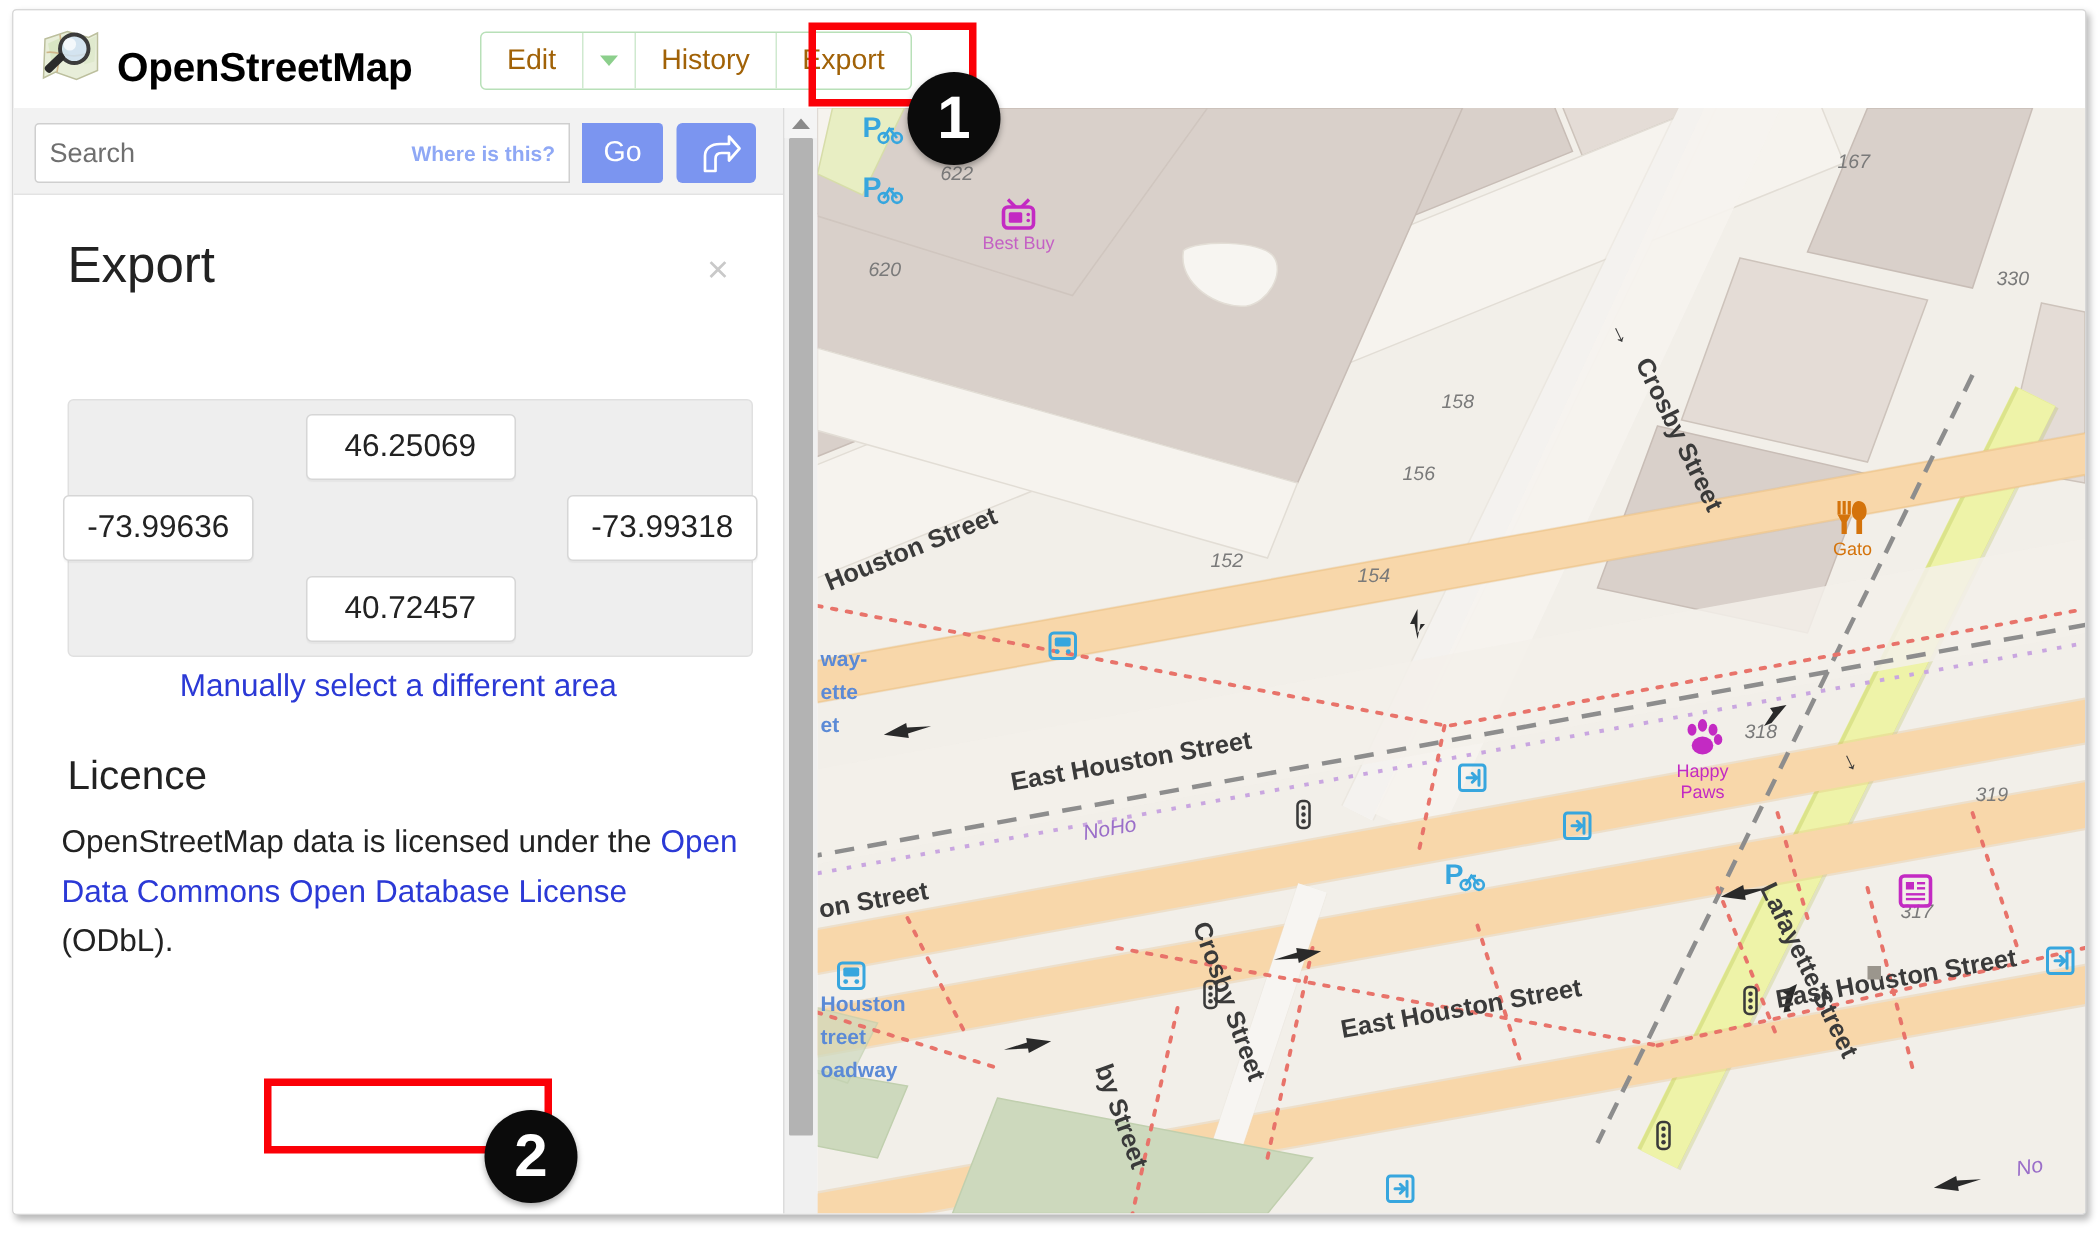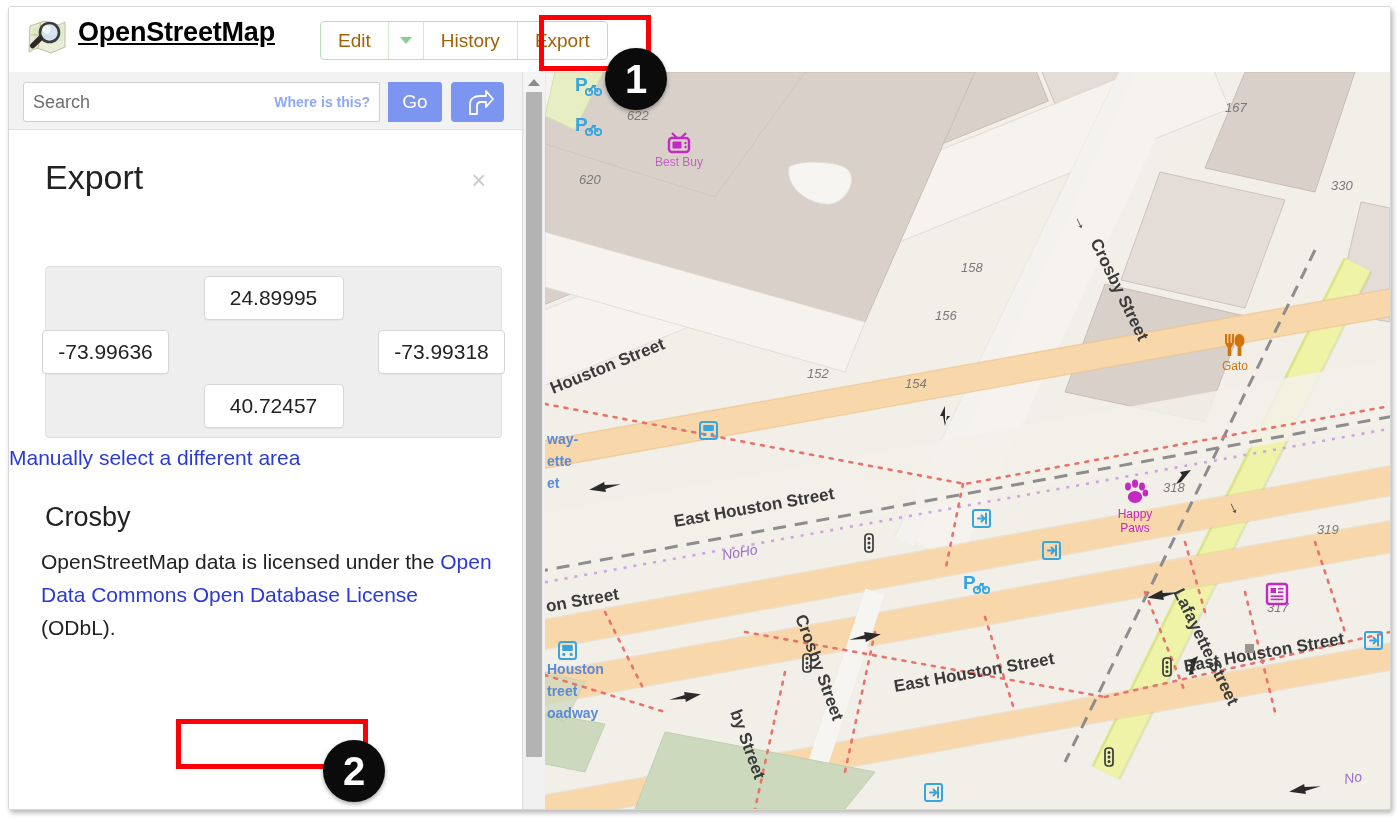--- a/index.html
+++ b/index.html
@@ -32,21 +32,21 @@
   .header {
     position: absolute;
     left: 0; top: 0;
     width: 100%; height: 65px;
     background: #ffffff;
     border-bottom: 1px solid #e6e6e6;
   }
   .logo-wrap {
     position: absolute;
     left: 16px; top: 10px;
-    display: flex; align-items: flex-start; gap: 9px; text-decoration: underline;
+    display: flex; align-items: flex-end; gap: 9px;
   }
   .logo-icon { width: 44px; height: 44px; display:block; }
   .brand {
     font-size: 27px;
     font-weight: bold;
     color: #000000;
     letter-spacing: -0.2px;
     white-space: nowrap;
   }
   .navgroup {
@@ -182,21 +182,21 @@
     box-shadow: 0 1px 1px rgba(0,0,0,.04);
   }
   .coord.top    { left: 50%; transform: translateX(-50%); top: 9px;  width: 138px; }
   .coord.bottom { left: 50%; transform: translateX(-50%); bottom: 9px; width: 138px; }
   .coord.left   { left: -4px;  top: 50%; transform: translateY(-50%); width: 125px; }
   .coord.right  { right: -4px; top: 50%; transform: translateY(-50%); width: 125px; }
 
   .manual-link {
     position: absolute;
     left: 0; right: 0; top: 316px;
-    text-align: left;
+    text-align: center;
     font-size: 21px;
     color: #2b39d6;
   }
   .licence-title {
     position: absolute;
     left: 36px; top: 372px;
     font-size: 27px;
     color: #222;
   }
   .licence-text {
@@ -314,29 +314,29 @@
             </svg>
           </div>
         </div>
       </div>
 
       <div class="panel">
         <div class="panel-title">Export</div>
         <div class="panel-close">×</div>
 
         <div class="bbox">
-          <div class="coord top">24.89995</div>
+          <div class="coord top">46.25069</div>
           <div class="coord left">-73.99636</div>
           <div class="coord right">-73.99318</div>
           <div class="coord bottom">40.72457</div>
         </div>
 
         <div class="manual-link">Manually select a different area</div>
 
-        <div class="licence-title">Crosby</div>
+        <div class="licence-title">Licence</div>
         <div class="licence-text">
           <span>OpenStreetMap data is licensed under the</span>
           <a href="#">Open Data Commons Open Database License</a>
           <span>(ODbL).</span>
         </div>
 
       </div>
     </div>
 
     <div class="sb-track">

